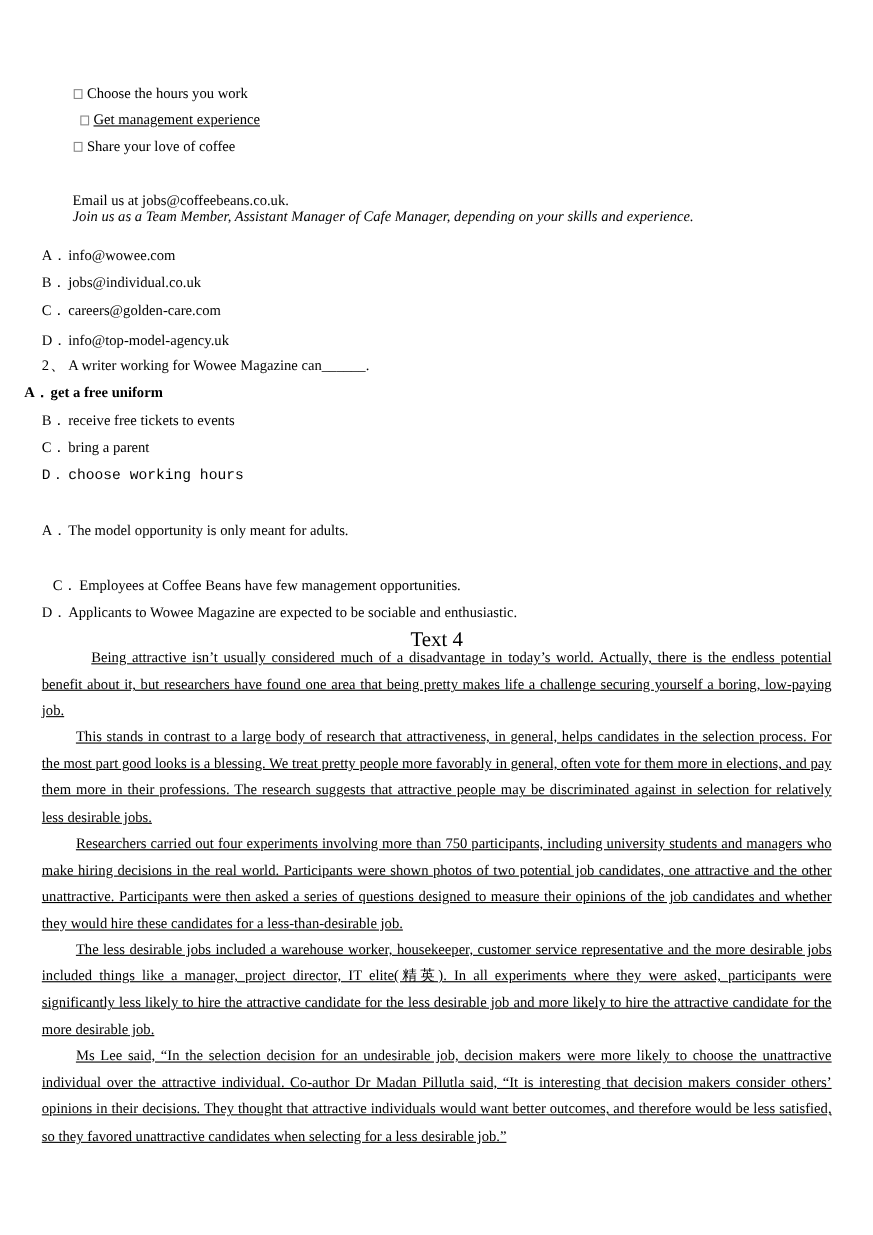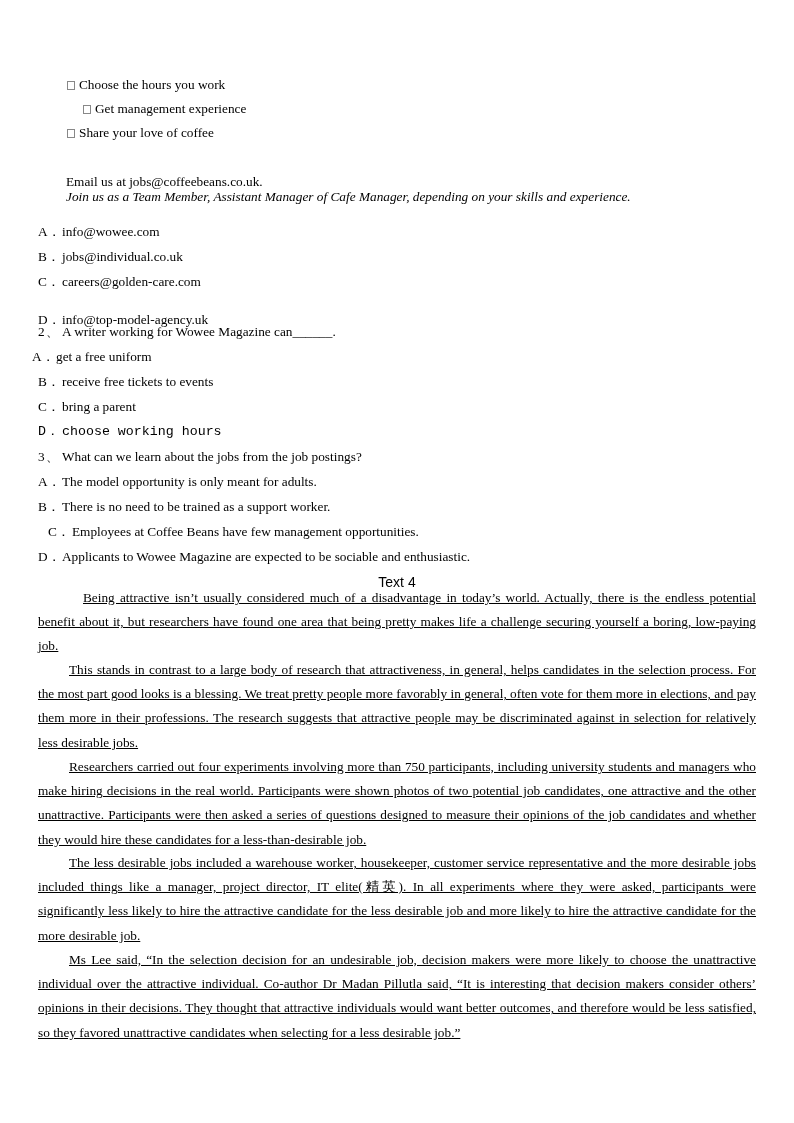--- a/index.html
+++ b/index.html
@@ -6,79 +6,73 @@
   body { width: 794px; height: 1123px; position: relative; overflow: hidden;
          font-family: "Liberation Serif", serif; color: #000; font-size: 13.3px; }
   .page { position: absolute; left: 0; top: 0; width: 794px; height: 1123px; }
   .line { position: absolute; white-space: nowrap; line-height: 16px; }
   .bullet { display: inline-block; width: 8px; height: 9px; border: 1px solid #888;
             margin-right: 4px; vertical-align: -1px; box-sizing: border-box; }
   .italic { font-style: italic; margin-top: 40px; }
   .sep { margin: 0 3px 0 1px; }
   .letter { display: inline-block; width: 24px; }
   .title { position: absolute; left: 0; width: 794px; text-align: center; top: 574px;
-           font-family: Liberation Sans, sans-serif; font-size: 14px; line-height: 16px; }
+           font-family: Liberation Serif, serif; font-size: 19px; line-height: 16px; }
   .para { position: absolute; left: 38px; width: 718px; line-height: 24.2px;
           text-align: justify; text-indent: 31px; margin: 0; text-decoration: underline; }
   .para.first { text-indent: 45px; }
 </style>
 </head>
 <body>
 
 <div class="page">
 
   <div class="line" style="left:67px; top:77px;">
     <span class="bullet"></span><span>Choose the hours you work</span>
   </div>
-  <div class="line" style="left:83px; top:101px;">
+  <div class="line" style="left:73px; top:101px;text-decoration:underline;">
     <span class="bullet"></span><span>Get management experience</span>
   </div>
   <div class="line" style="left:67px; top:125px;">
     <span class="bullet"></span><span>Share your love of coffee</span>
   </div>
   <div class="line italic" style="left:66px; top:149px;">Join us as a Team Member, Assistant Manager of Cafe Manager, depending on your skills and experience.</div>
   <div class="line" style="left:66px; top:174px;">Email us at jobs@coffeebeans.co.uk.</div>
 
   <div class="line" style="left:38px; top:224px;">
     <span class="letter">A．</span><span>info@wowee.com</span>
   </div>
   <div class="line" style="left:38px; top:249px;">
     <span class="letter">B．</span><span>jobs@individual.co.uk</span>
   </div>
   <div class="line" style="left:38px; top:274px;">
     <span class="letter">C．</span><span>careers@golden-care.com</span>
   </div>
-  <div class="line" style="left:38px; top:312px;">
+  <div class="line" style="left:38px; top:302px;">
     <span class="letter">D．</span><span>info@top-model-agency.uk</span>
   </div>
 
   <div class="line" style="left:38px; top:324px;">
     <span>2</span><span class="sep">、</span><span>A writer working for Wowee Magazine can______.</span>
   </div>
-  <div class="line" style="left:32px; top:349px;">
+  <div class="line" style="left:22px; top:349px;font-weight:bold;">
     <span class="letter">A．</span><span>get a free uniform</span>
   </div>
   <div class="line" style="left:38px; top:374px;">
     <span class="letter">B．</span><span>receive free tickets to events</span>
   </div>
   <div class="line" style="left:38px; top:399px;">
     <span class="letter">C．</span><span>bring a parent</span>
   </div>
   <div class="line" style="left:38px; top:424px;font-family:Liberation Mono, monospace;">
     <span class="letter">D．</span><span>choose working hours</span>
   </div>
 
-  <div class="line" style="left:38px; top:449px;">
-    <span>3</span><span class="sep">、</span><span>What can we learn about the jobs from the job postings?</span>
-  </div>
   <div class="line" style="left:38px; top:474px;">
     <span class="letter">A．</span><span>The model opportunity is only meant for adults.</span>
-  </div>
-  <div class="line" style="left:38px; top:499px;">
-    <span class="letter">B．</span><span>There is no need to be trained as a support worker.</span>
   </div>
   <div class="line" style="left:48px; top:524px;">
     <span class="letter">C．</span><span>Employees at Coffee Beans have few management opportunities.</span>
   </div>
   <div class="line" style="left:38px; top:549px;">
     <span class="letter">D．</span><span>Applicants to Wowee Magazine are expected to be sociable and enthusiastic.</span>
   </div>
 
   <div class="title">Text 4</div>
 

